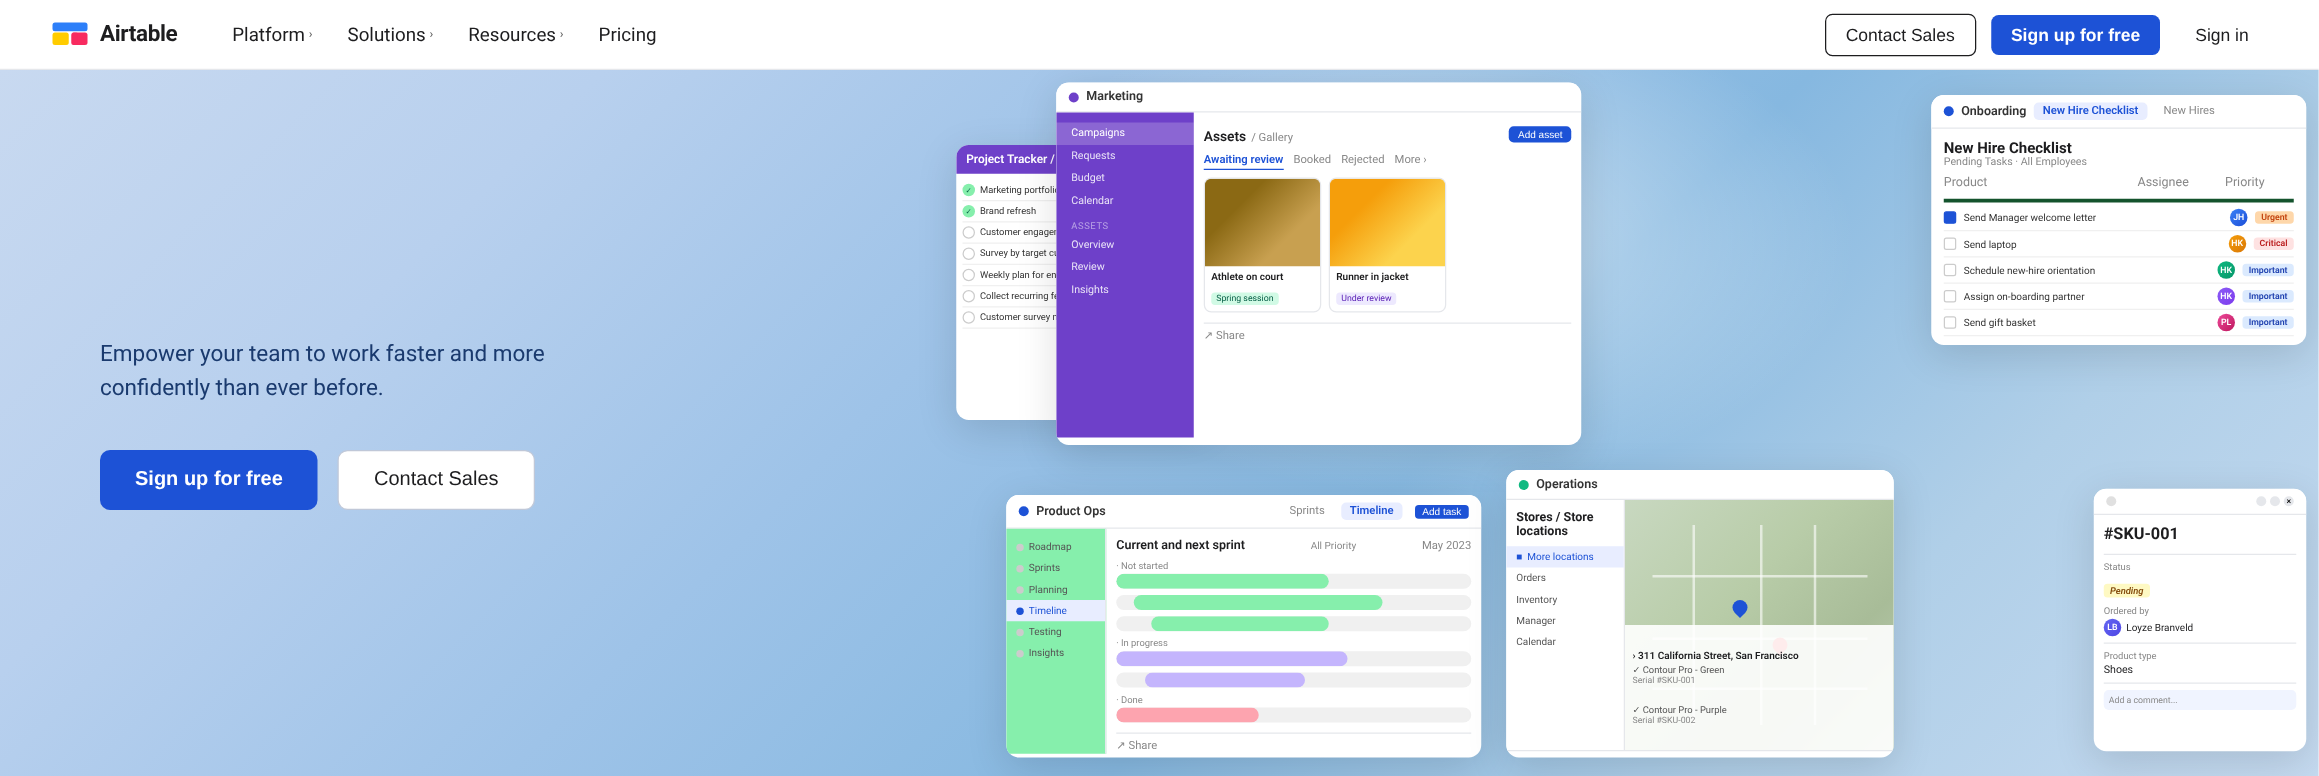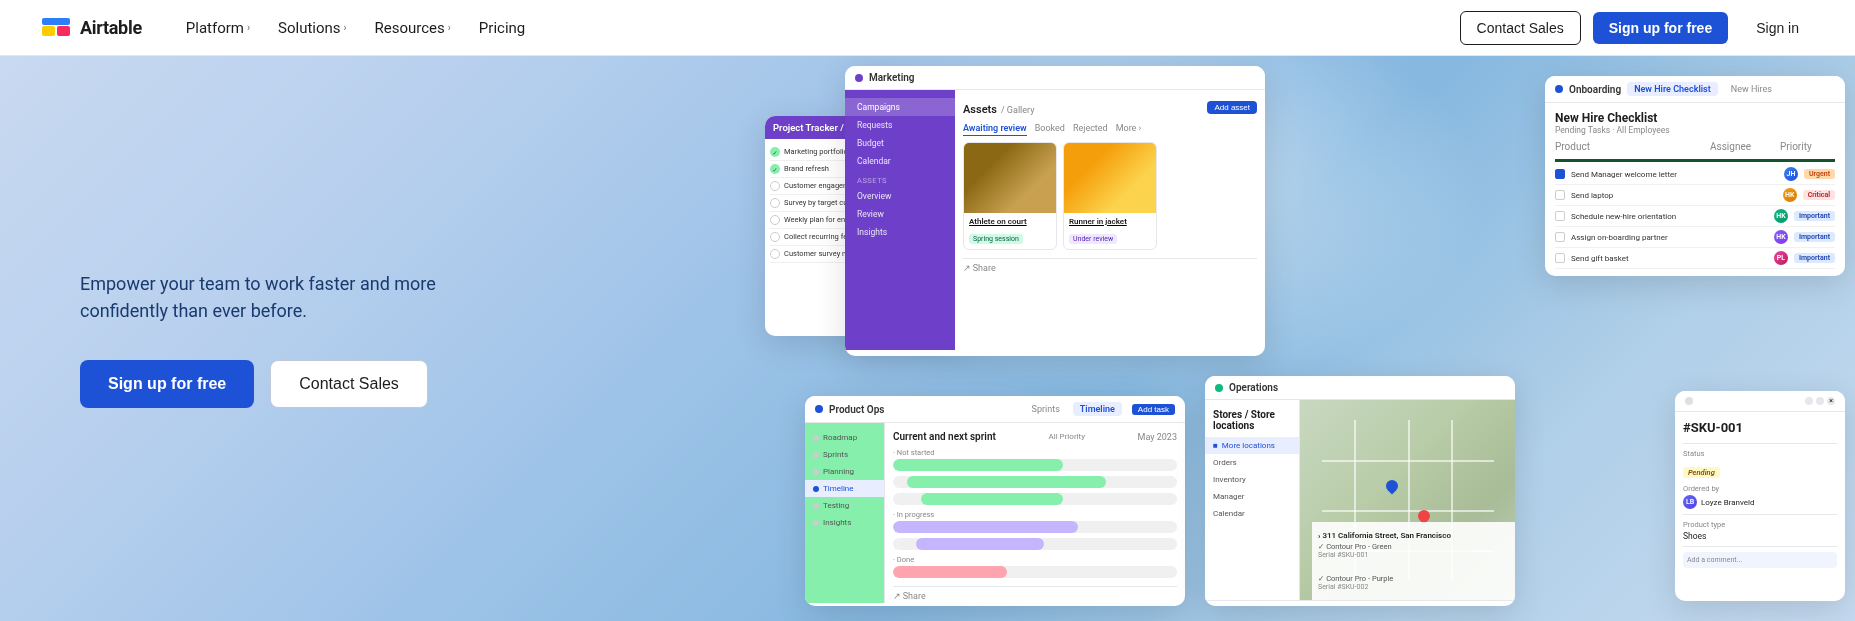--- a/index.html
+++ b/index.html
@@ -319,21 +319,20 @@
     }
     .gallery-tab.active {
       color: #1d52d6;
       border-bottom: 1.5px solid #1d52d6;
       font-weight: 600;
     }
     .gallery-grid {
       display: grid;
       grid-template-columns: repeat(3, 1fr);
       gap: 6px;
-      text-decoration: underline;
     }
     .gallery-card {
       border-radius: 6px;
       overflow: hidden;
       border: 1px solid #e5e7eb;
     }
     .gallery-card-img {
       height: 70px;
       background: #d0d8e8;
       display: flex;
@@ -976,21 +975,21 @@
         <div class="ops-map-area">
           <div class="map-placeholder">
             <div class="map-road-h" style="top:30%;"></div>
             <div class="map-road-h" style="top:55%;"></div>
             <div class="map-road-h" style="top:75%;"></div>
             <div class="map-road-v" style="left:25%;"></div>
             <div class="map-road-v" style="left:50%;"></div>
             <div class="map-road-v" style="left:70%;"></div>
             <div class="map-pin" style="top:40%;left:40%;"></div>
             <div class="map-pin" style="top:55%;left:55%;background:#ef4444;"></div>
-            <div style="position:absolute;bottom:0;left:12px;right:0;background:rgba(255,255,255,0.9);padding:9px 6px;">
+            <div style="position:absolute;bottom:0;left:0;right:0;background:rgba(255,255,255,0.9);padding:20px 6px;">
               <div style="font-size:8px;font-weight:600;color:#1d1d1f;">› 311 California Street, San Francisco</div>
               <div style="font-size:7.5px;color:#555;margin-top:2px;">✓ Contour Pro - Green</div>
               <div style="font-size:7px;color:#888;">Serial #SKU-001</div>
               <div style="font-size:7.5px;color:#555;margin-top:15px;">✓ Contour Pro - Purple</div>
               <div style="font-size:7px;color:#888;">Serial #SKU-002</div>
             </div>
           </div>
         </div>
       </div>
       <div style="display:flex;align-items:center;gap:4px;padding:4px 6px;border-top:1px solid #e5e7eb;">

